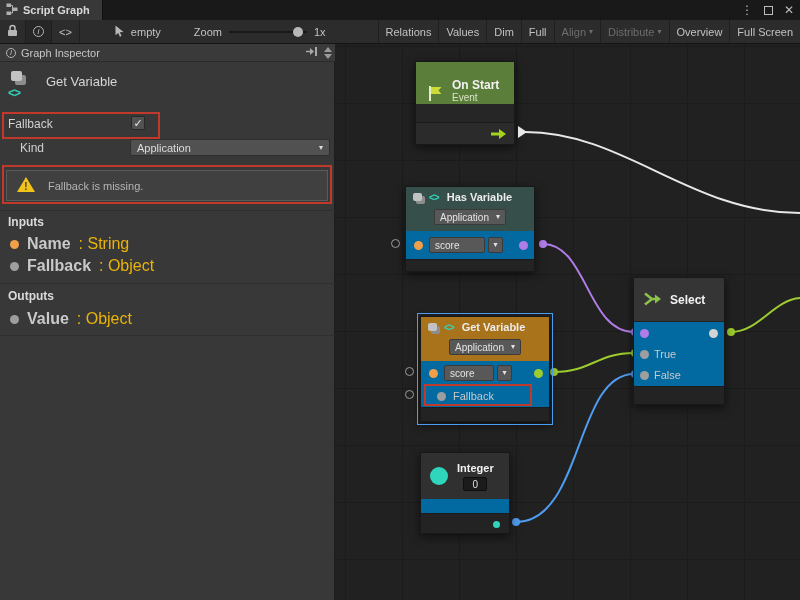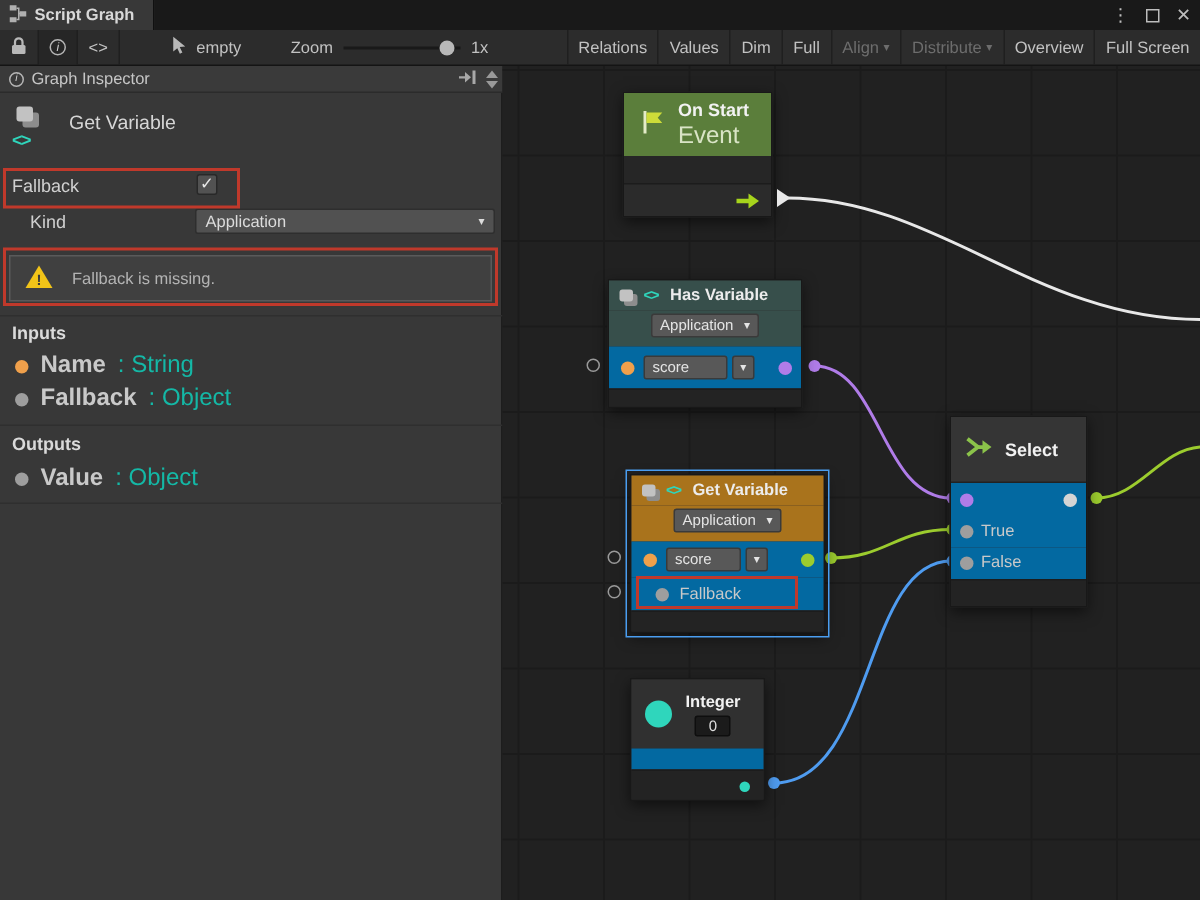--- a/index.html
+++ b/index.html
@@ -42,21 +42,21 @@
   .row-label{position:absolute;font-size:12px;color:#d0d0d0}
   .checkbox{position:absolute;width:14px;height:14px;background:#525252;border:1px solid #282828;border-radius:2px;
             color:#e8e8e8;font-size:11px;line-height:12px;text-align:center}
   .dropdown{position:absolute;height:17px;background:#515151;border:1px solid #2e2e2e;border-radius:2px;
             display:flex;align-items:center;justify-content:space-between;font-size:11px;color:#dcdcdc;padding:0 6px}
   .warnbox{position:absolute;left:6px;top:126px;width:322px;height:31px;background:#404040;border:1px solid #5a5a5a;
            display:flex;align-items:center;gap:12px;padding:0 9px;font-size:11px;color:#b4b4b4}
   .sect{position:absolute;left:8px;font-size:12px;font-weight:bold;color:#dadada}
   .pin-row{position:absolute;left:10px;display:flex;align-items:center;gap:8px;font-size:16px}
   .pin-name{font-weight:bold;color:#c9c9c9}
-  .pin-type{color:#14b8a6}
+  .pin-type{color:#eab308}
   .dot{width:9px;height:9px;border-radius:50%;display:inline-block}
   .divider{position:absolute;left:0;width:335px;border-top:1px solid #2f2f2f}
 
   
   .canvas{position:absolute;left:335px;top:44px;width:465px;height:556px;background-color:#212121;overflow:hidden;
     background-image:linear-gradient(#1b1b1b 1px,transparent 1px),linear-gradient(90deg,#1b1b1b 1px,transparent 1px);
     background-size:57px 57px;background-position:10px 2px}
   .wires{position:absolute;left:0;top:0;z-index:2}
   .wires path{fill:none;stroke-width:2;stroke-linecap:round}
   .node{position:absolute;background:#2b2b2b;border:1px solid #181818;box-shadow:0 3px 9px rgba(0,0,0,.55);z-index:10;font-size:11px}
@@ -65,24 +65,24 @@
   .nhead2{display:flex;align-items:center;justify-content:center;height:24px;padding-bottom:4px}
   .teal-head{background:#374f4b}
   .orange-head{background:#a9731c}
   .nd{background:#585858;border:1px solid #3a3a3a;border-radius:2px;height:16px;display:flex;align-items:center;gap:4px;
       padding:0 5px;font-size:10px;color:#e4e4e4;font-weight:normal}
   .ndsmall{width:15px;justify-content:center;padding:0}
   .nbody{position:relative;background:#0369a1}
   .nfoot{background:#232323;border-top:1px solid #1c1c1c;position:relative}
   .pdot{position:absolute;width:9px;height:9px;border-radius:50%}
   .ring{position:absolute;width:9px;height:9px;border-radius:50%;border:1px solid #9a9a9a;z-index:11}
-  .event-head{background:#5b7e3b;height:42px;display:flex;align-items:center;gap:9px;padding:0 11px}
+  .event-head{background:#5b7e3b;height:42px;display:flex;align-items:flex-end;gap:9px;padding:0 11px}
   .ev-text{display:flex;flex-direction:column;line-height:1.2;align-items:flex-start}
   .ev-title{font-weight:bold;color:#f2f2f2;font-size:12px}
-  .ev-sub{font-size:16px;color:#d9e4c6}
+  .ev-sub{font-size:10px;color:#d9e4c6}
   .sel-head{background:#353535;height:44px;display:flex;align-items:center;gap:7px;padding:0 9px;border-bottom:1px solid #222}
   .int-head{height:46px;background:#303030;display:flex;align-items:center;gap:9px;padding:0 9px}
   .int-circle{width:18px;height:18px;border-radius:50%;background:#2fd6bc;display:inline-block}
   .int-right{display:flex;flex-direction:column;gap:3px;align-items:center}
   .int-field{width:24px;height:14px;background:#1b1b1b;border:1px solid #0e0e0e;color:#e0e0e0;font-size:10px;
              text-align:center;line-height:13px;border-radius:2px}
   .flowtri{position:absolute;width:0;height:0;border-left:9px solid #e8e8e8;border-top:6px solid transparent;
            border-bottom:6px solid transparent;z-index:11}
   .node-label{color:#c9c9c9;font-size:11px}
   .anno{position:absolute;border:2px solid #c0392b;z-index:50;pointer-events:none}

